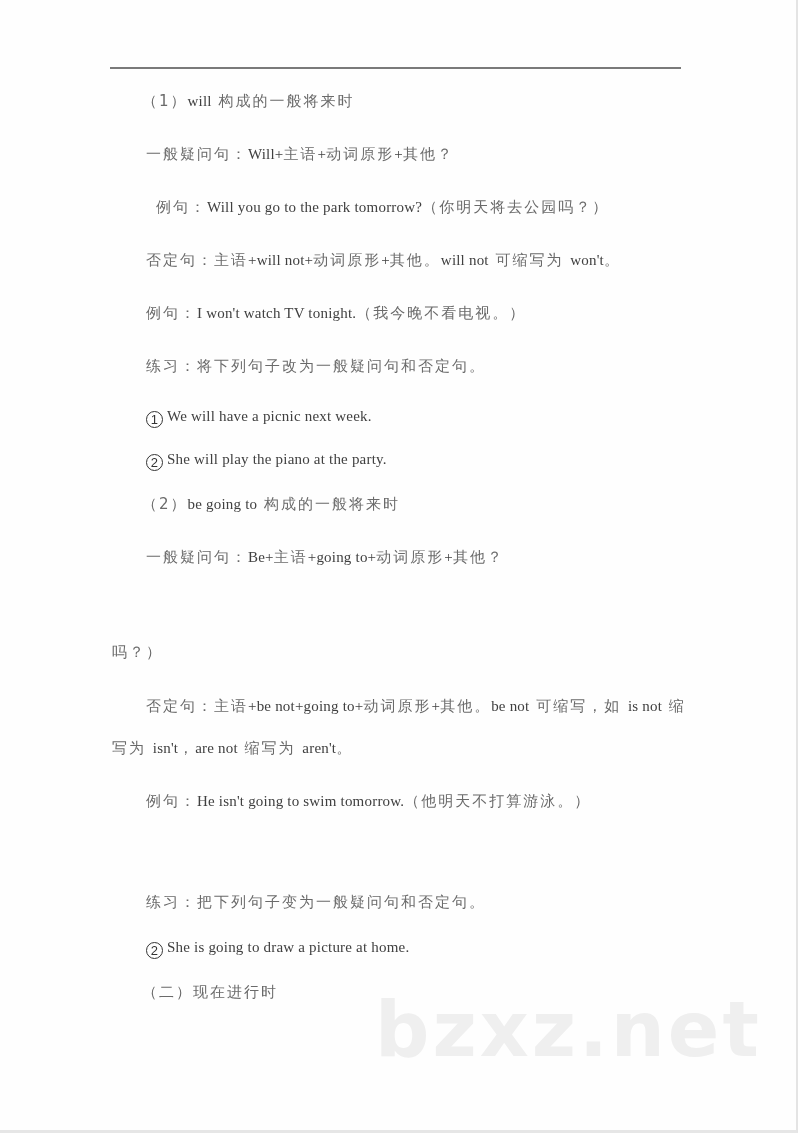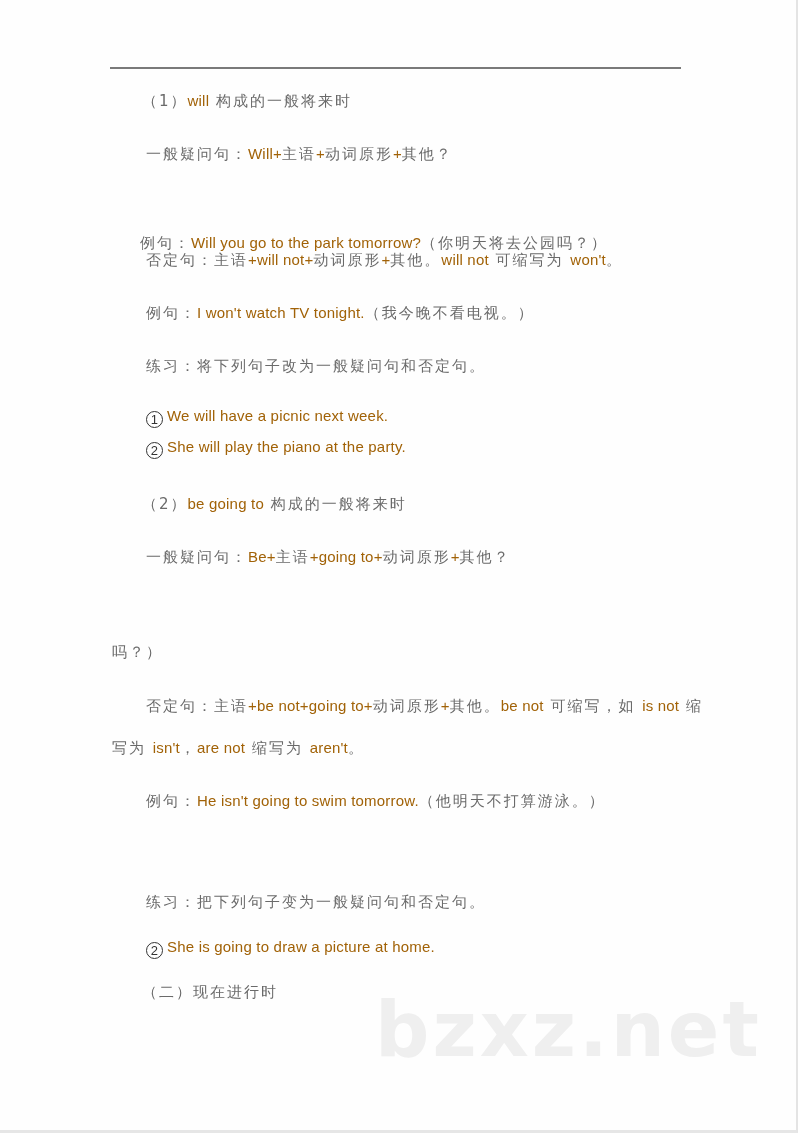--- a/index.html
+++ b/index.html
@@ -33,22 +33,22 @@
       background: #7a7a7a;
     }
     .line {
       position: absolute;
       white-space: nowrap;
       font-size: 15px;
       color: #666;
       letter-spacing: 0.2px;
     }
     .line .en {
-      color: #a16207;
-      font-family: Liberation Sans, sans-serif;
+      color: #404040;
+      font-family: Liberation Serif, serif;
     }
     .line .cn {
       color: #6a6a6a;
       font-family: "DejaVu Sans", sans-serif;
       letter-spacing: 2px;
     }
     .circ {
       display: inline-block;
       width: 17px;
       height: 17px;
@@ -82,41 +82,41 @@
   <div class="header-rule"></div>
 
   <div class="line" style="left:142px; top:92px;">
     <span class="cn">（1）</span><span class="en">will</span><span class="cn"> 构成的一般将来时</span>
   </div>
 
   <div class="line" style="left:146px; top:145px;">
     <span class="cn">一般疑问句：</span><span class="en">Will+</span><span class="cn">主语</span><span class="en">+</span><span class="cn">动词原形</span><span class="en">+</span><span class="cn">其他？</span>
   </div>
 
-  <div class="line" style="left:140px; top:198px;margin-top:36px;">
+  <div class="line" style="left:156px; top:198px;">
     <span class="cn">例句：</span><span class="en">Will you go to the park tomorrow?</span><span class="cn">（你明天将去公园吗？）</span>
   </div>
 
   <div class="line" style="left:146px; top:251px;">
     <span class="cn">否定句：</span><span class="cn">主语</span><span class="en">+will not+</span><span class="cn">动词原形</span><span class="en">+</span><span class="cn">其他。</span><span class="en">will not</span><span class="cn"> 可缩写为 </span><span class="en">won't</span><span class="cn">。</span>
   </div>
 
   <div class="line" style="left:146px; top:304px;">
     <span class="cn">例句：</span><span class="en">I won't watch TV tonight.</span><span class="cn">（我今晚不看电视。）</span>
   </div>
 
   <div class="line" style="left:146px; top:357px;">
     <span class="cn">练习：将下列句子改为一般疑问句和否定句。</span>
   </div>
 
   <div class="line" style="left:146px; top:407px;">
     <span class="circ">1</span><span class="en">We will have a picnic next week.</span>
   </div>
 
-  <div class="line" style="left:146px; top:438px;">
+  <div class="line" style="left:146px; top:450px;">
     <span class="circ">2</span><span class="en">She will play the piano at the party.</span>
   </div>
 
   <div class="line" style="left:142px; top:495px;">
     <span class="cn">（2）</span><span class="en">be going to</span><span class="cn"> 构成的一般将来时</span>
   </div>
 
   <div class="line" style="left:146px; top:548px;">
     <span class="cn">一般疑问句：</span><span class="en">Be+</span><span class="cn">主语</span><span class="en">+going to+</span><span class="cn">动词原形</span><span class="en">+</span><span class="cn">其他？</span>
   </div>

